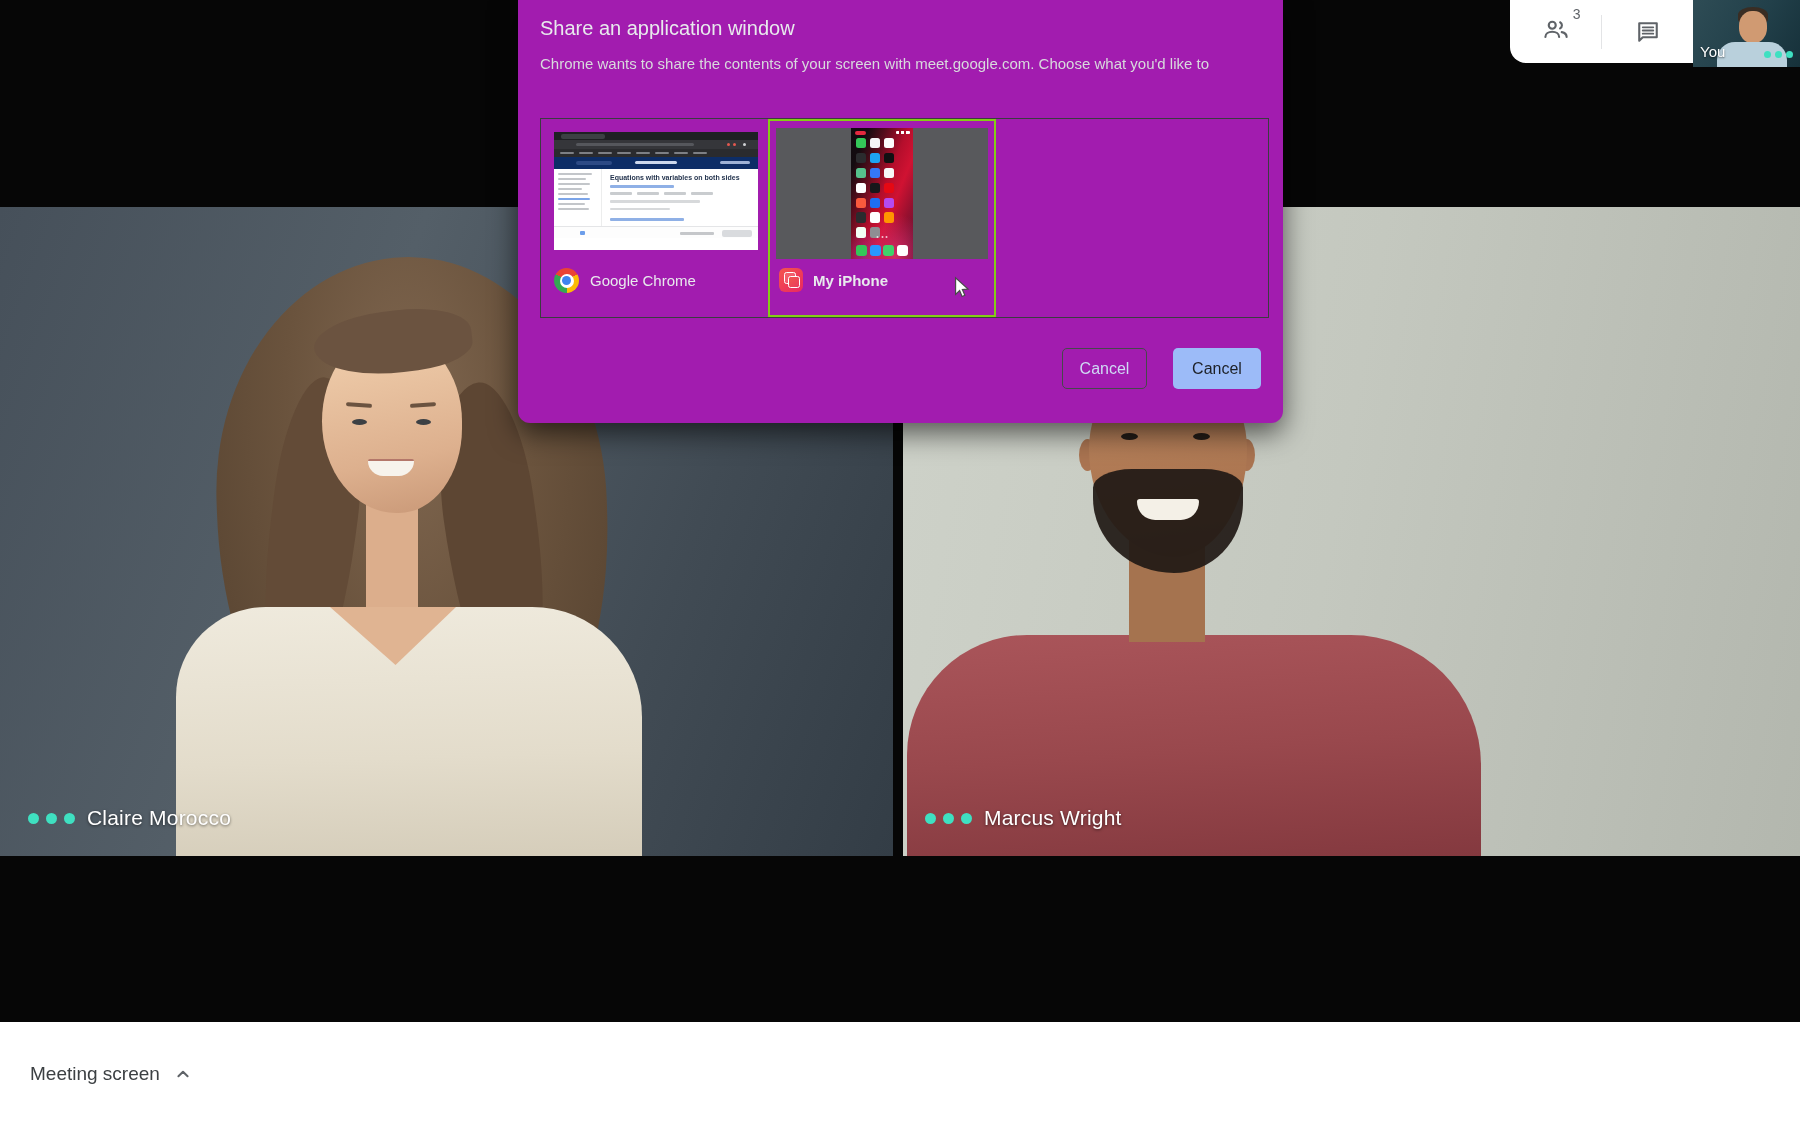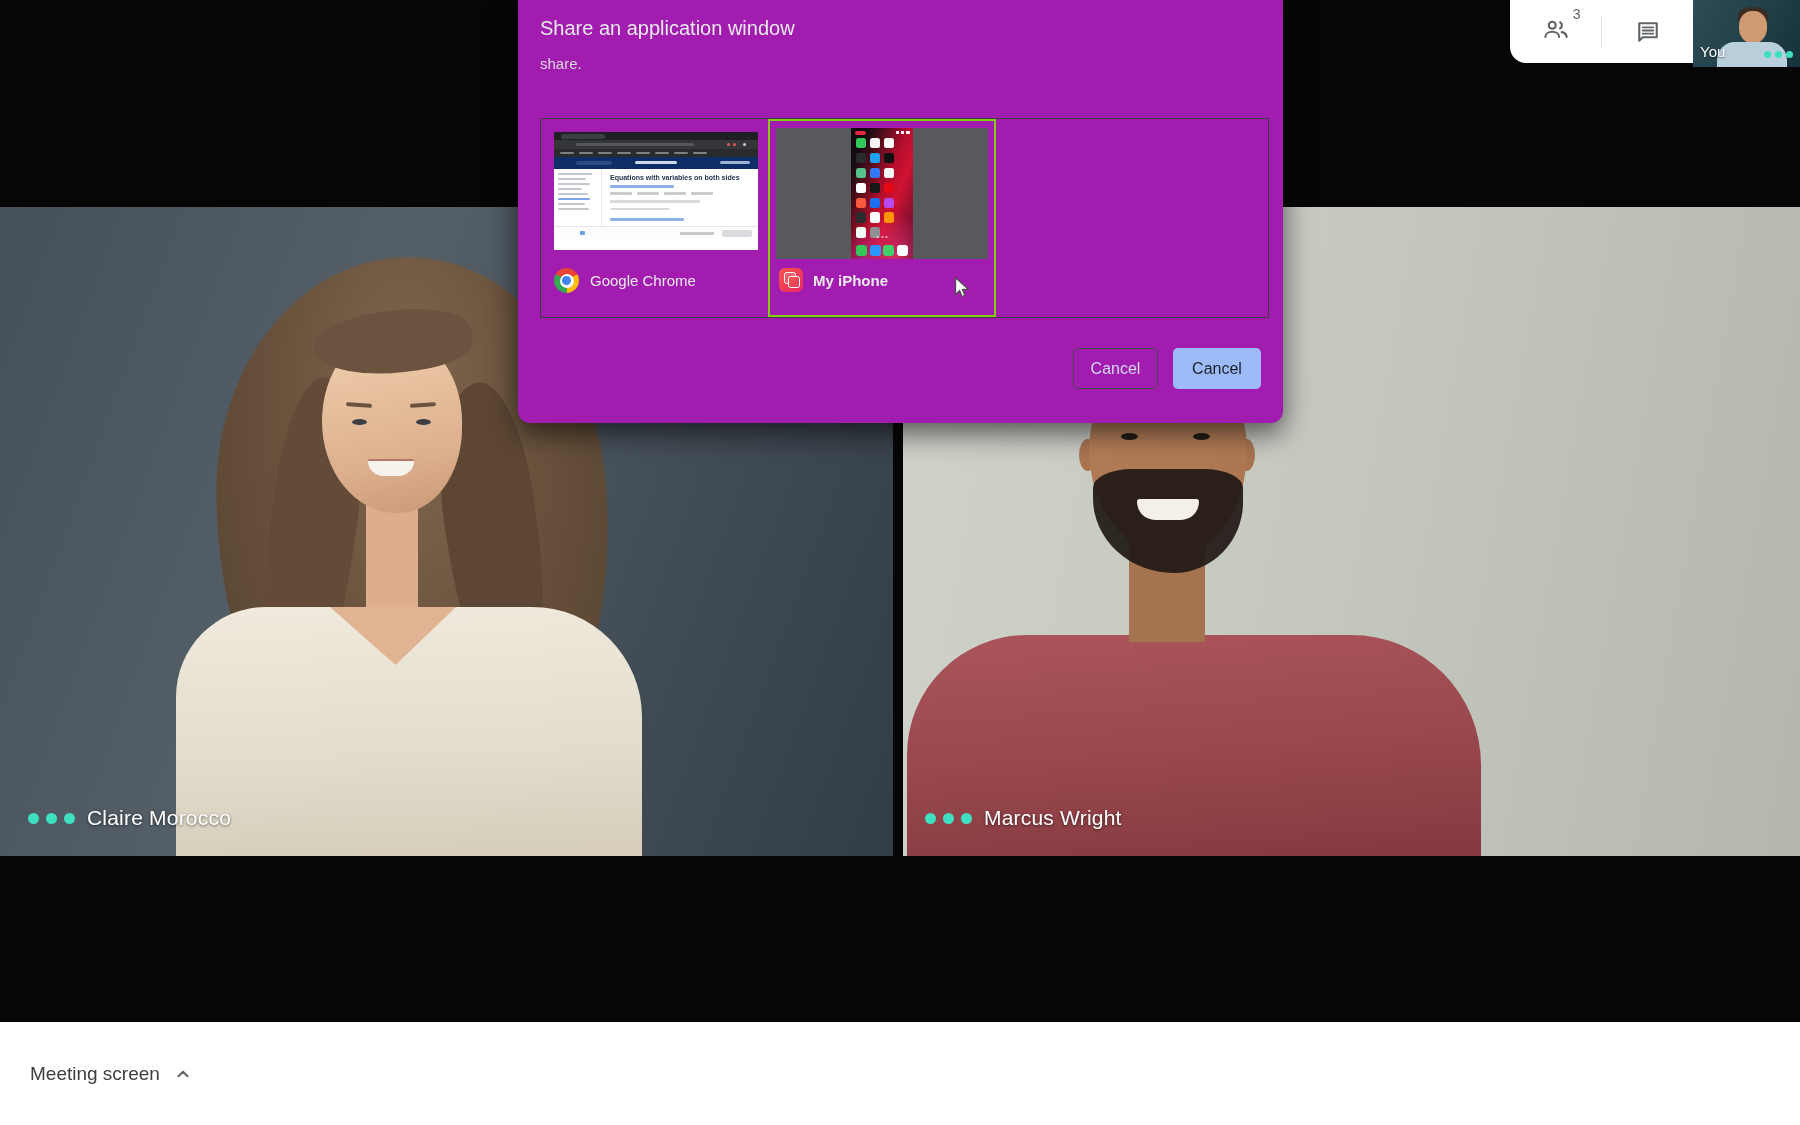--- a/index.html
+++ b/index.html
@@ -152,21 +152,21 @@
   .ip-pagedots i { width:2px; height:2px; border-radius:50%; background:rgba(255,255,255,.75); display:block; }
   .ip-dock { position:absolute; left:5px; bottom:3px; width:52px; display:flex; justify-content:space-between; }
   .ip-dock .app-icon { width:11px; height:11px; border-radius:3px; }
   .mirror-icon { width:24px; height:24px; border-radius:6px; position:relative;
     background:linear-gradient(140deg,#f4574d 0%,#ef3e56 50%,#e82863 100%); }
   .mirror-icon::before { content:""; position:absolute; left:5px; top:4px; width:10px; height:10px; border:1.6px solid #fff; border-radius:2.5px; background:rgba(255,255,255,.15); }
   .mirror-icon::after { content:""; position:absolute; left:9px; top:8px; width:10px; height:10px; border:1.6px solid #fff; border-radius:2.5px; background:linear-gradient(140deg,#f0564e,#ea3b5d); }
   .tile-iphone .tile-label-row { position:absolute; left:9px; top:147px; margin-top:0; gap:10px; }
   .tile-iphone .tile-label { font-weight:bold; }
 
-  .dlg-buttons { position:absolute; top:348px; right:22px; display:flex; gap:15px; }
+  .dlg-buttons { position:absolute; top:348px; right:22px; display:flex; gap:26px; }
   .btn { height:41px; border-radius:5px; font-size:16px; font-family:"Liberation Sans",sans-serif;
     display:flex; align-items:center; justify-content:center; cursor:pointer; }
   .btn-cancel { width:85px; background:transparent; border:1px solid #47484b; color:#cfdaf4; }
   .btn-share { width:88px; background:#9cbbf8; border:none; color:#1d2026; }
 
   
   #cursor { position:absolute; left:951px; top:276px; width:22px; height:24px; z-index:50; }
 
   
   #bottom-bar { position:absolute; left:0; top:1022px; width:1800px; height:103px; background:#fff; }
@@ -252,21 +252,21 @@
     <span class="you-dots">
         <i></i>
         <i></i>
         <i></i>
       </span>
   </div>
 
   <div id="share-dialog">
     <div class="dlg-title">Share an application window</div>
     <div class="dlg-desc">
-      <span>share.</span>
+      <span>Chrome wants to share the contents of your screen with meet.google.com. Choose what you'd like to</span>
     </div>
 
     <div class="tiles-box">
 
       <div class="tile-chrome">
         <div class="ct-thumb">
           <div class="ct-tabs">
               <i></i>
             </div>
           <div class="ct-toolbar">

